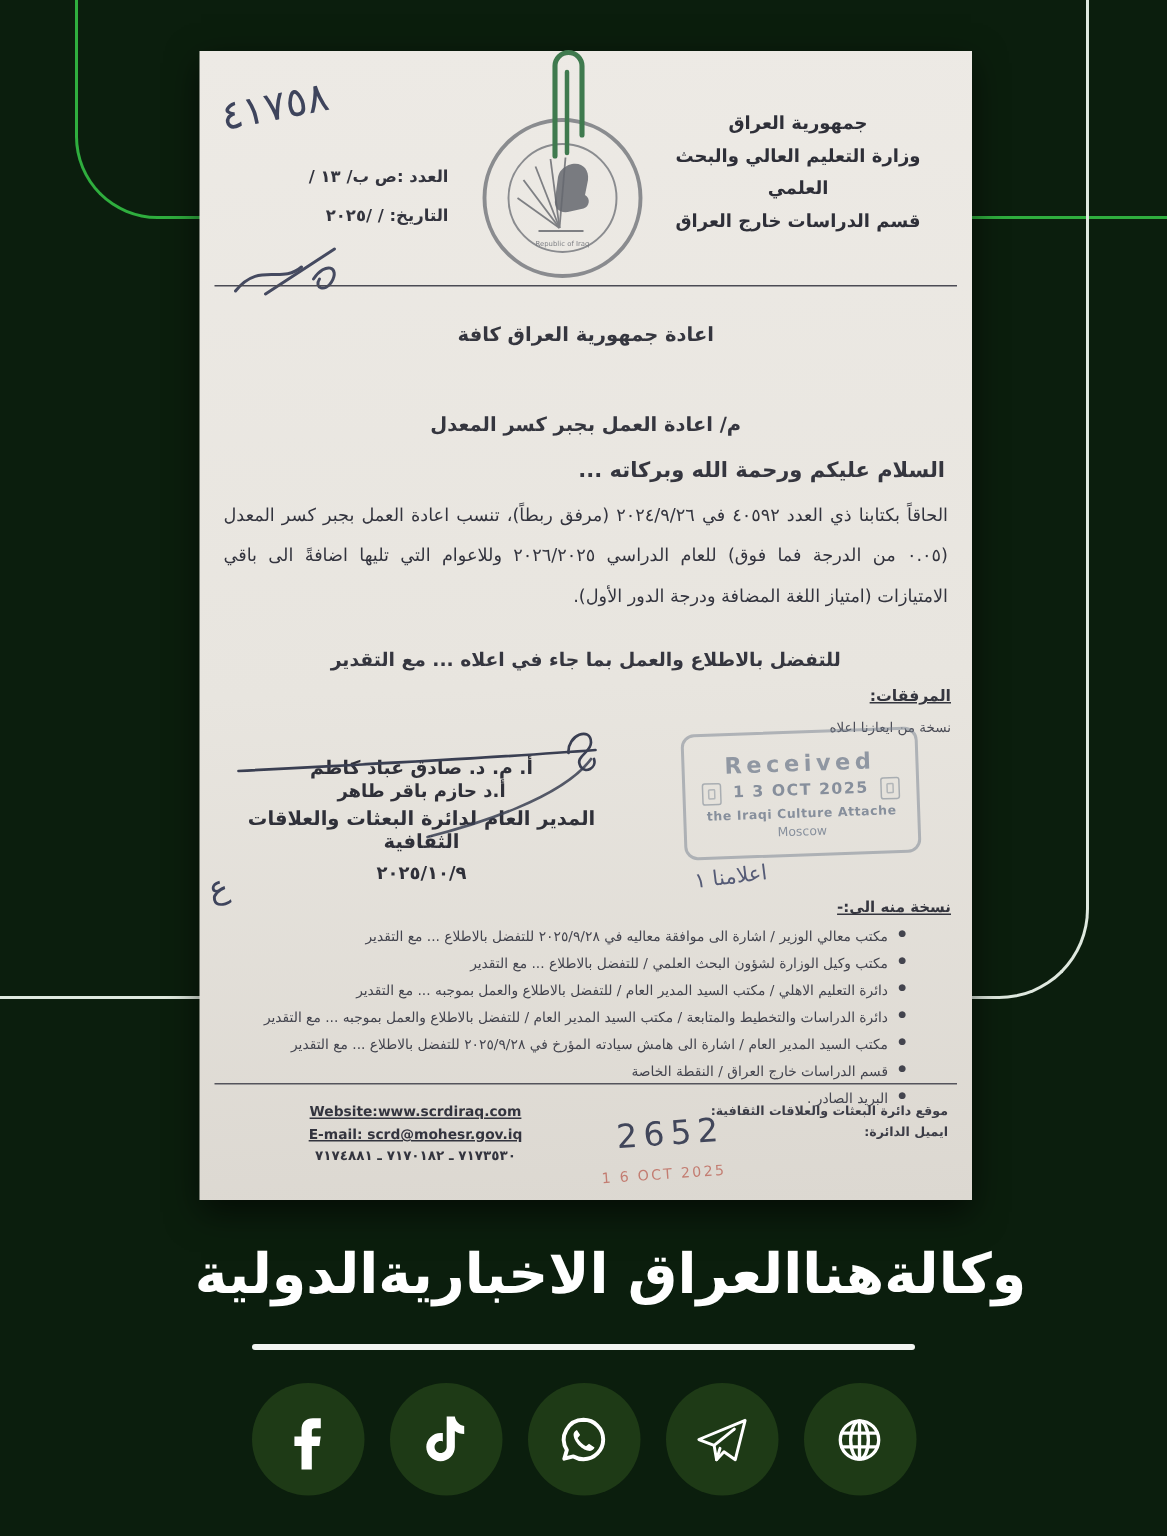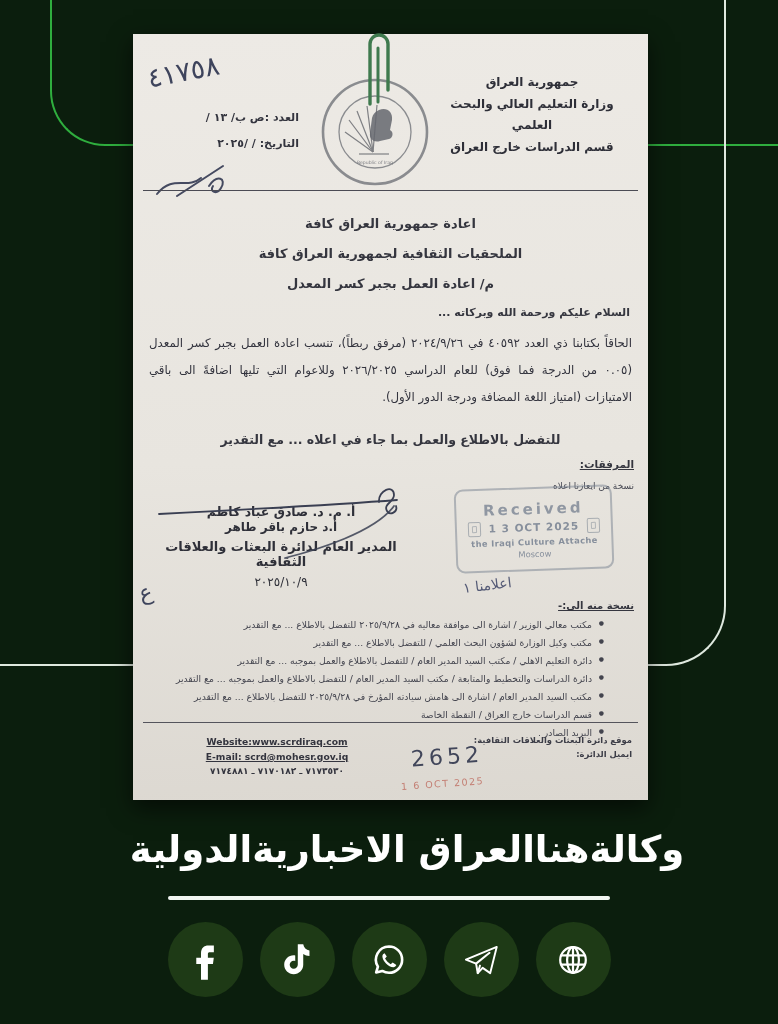--- a/index.html
+++ b/index.html
@@ -28,34 +28,34 @@
     color:#33343e;line-height:1.4;}
   .date-line{margin-top:11px;}
   .hand{color:#3e445c;}
   .hand-number{left:14px;top:22px;font-size:27px;transform:rotate(-11deg);letter-spacing:2px;}
   .scribble{left:18px;top:122px;width:100px;height:50px;}
   .hdr-divider{left:10px;top:156px;width:495px;border-top:1.6px solid #4b4b54;}
   
   .addr1{left:0;top:182px;width:100%;text-align:center;font-size:13px;}
   .addr2{left:0;top:212px;width:100%;text-align:center;font-size:13px;}
   .subject{left:0;top:242px;width:100%;text-align:center;font-size:13px;}
-  .greeting{right:18px;top:272px;font-size:11px;}
+  .greeting{right:18px;top:272px;font-size:14px;}
   .bodytext{right:16px;left:16px;top:296px;font-size:11.8px;line-height:2.3;
     text-align:justify;color:#33343e;font-weight:normal;}
   .closing{left:0;top:398px;width:100%;text-align:center;font-size:12.5px;}
   
   .attach-label{right:14px;top:424px;font-size:10.5px;text-decoration:underline;}
   .attach-note{right:14px;top:447px;font-size:9px;color:#4a4b55;}
   
   .sig-block{left:26px;top:470px;width:244px;text-align:center;color:#2f3039;}
   .sig-svg{position:absolute;left:-12px;top:-34px;width:264px;height:96px;pointer-events:none;}
   .sig-n1{font-size:12.5px;font-weight:bold;}
   .sig-n2{font-size:12px;font-weight:bold;margin-top:1px;}
   .sig-title{font-size:13px;font-weight:bold;margin-top:5px;}
-  .sig-date{font-size:12px;font-weight:normal;margin-top:6px;}
+  .sig-date{font-size:12px;font-weight:bold;margin-top:6px;}
   .sig-mark{position:absolute;left:-20px;top:76px;font-size:22px;color:#3e445c;
     transform:rotate(-14deg);font-weight:normal;}
   
   .stamp{left:322px;top:453px;width:158px;height:84px;border:2px solid rgba(116,128,142,.55);
     border-radius:9px;transform:rotate(-2deg);color:#7d8796;opacity:.9;
     display:flex;flex-direction:column;align-items:center;justify-content:center;gap:2px;
     direction:ltr;}
   .stamp-received{font-size:15px;font-weight:bold;letter-spacing:3px;color:rgba(118,128,144,.85);}
   .stamp-daterow{display:flex;align-items:center;gap:8px;font-size:10.5px;font-weight:bold;letter-spacing:1px;}
   .stamp-emblem{width:13px;height:15px;border:1.2px solid rgba(116,128,142,.6);border-radius:2px;
@@ -148,21 +148,20 @@
       <g fill="none" stroke="#454a60" stroke-width="2" stroke-linecap="round">
         <path d="M6 38 C 22 18 36 34 50 22"></path>
         <path d="M26 40 L72 10"></path>
         <path d="M58 30 c8 -12 18 -8 12 2 c-4 7 -12 4 -8 -2"></path>
       </g>
     </svg>
 
     <div class="abs hdr-divider"></div>
 
     <div class="abs addr1 b">اعادة جمهورية العراق كافة</div>
-    <div class="abs addr2 b">الملحقيات الثقافية لجمهورية العراق كافة</div>
     <div class="abs subject b">م/ اعادة العمل بجبر كسر المعدل</div>
     <div class="abs greeting b">السلام عليكم ورحمة الله وبركاته ...</div>
     <div class="abs bodytext">الحاقاً بكتابنا ذي العدد ٤٠٥٩٢ في ٢٠٢٤/٩/٢٦ (مرفق ربطاً)، تنسب اعادة العمل بجبر كسر المعدل (٠.٠٥ من الدرجة فما فوق) للعام الدراسي ٢٠٢٦/٢٠٢٥ وللاعوام التي تليها اضافةً الى باقي الامتيازات (امتياز اللغة المضافة ودرجة الدور الأول).</div>
     <div class="abs closing b">للتفضل بالاطلاع والعمل بما جاء في اعلاه ... مع التقدير</div>
 
     <div class="abs attach-label b">المرفقات:</div>
     <div class="abs attach-note">نسخة من ايعازنا اعلاه</div>
 
     <div class="abs stamp">
       <div class="stamp-received">Received</div>

